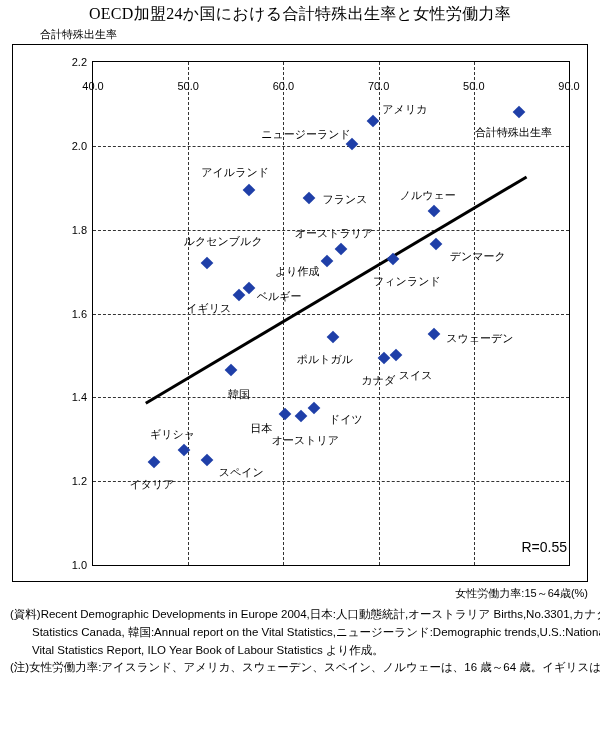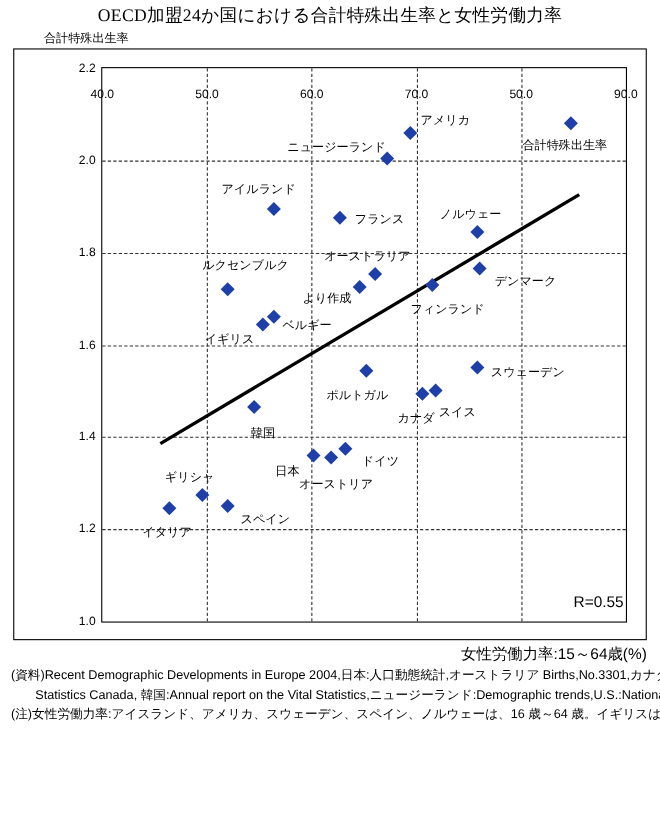--- a/index.html
+++ b/index.html
@@ -90,21 +90,21 @@
   }
   .rnote{
     position:absolute;
     font-size:14px;
     right:20px; bottom:26px;
   }
   .xaxis-label{
     position:absolute;
     left:0; top:586px; width:588px;
     text-align:right;
-    font-size:14px;
+    font-size:11px;
   }
   .footnotes{
     position:absolute;
     left:10px; top:606px;
     width:584px;
     font-size:11.5px;
     line-height:1.55;
   }
   .footnotes .ln{white-space:nowrap;}
   .indent{padding-left:22px;}
@@ -216,14 +216,15 @@
       <div class="lbl" style="left: 420.496px; top: 70.3px; transform: translate(-50%, -50%);">合計特殊出生率</div>
     </div>
   <div class="rnote">R=0.55</div>
 </div>
 
 <div class="xaxis-label">女性労働力率:15～64歳(%)</div>
 
 <div class="footnotes">
   <div class="ln">(資料)Recent Demographic Developments  in Europe 2004,日本:人口動態統計,オーストラリア Births,No.3301,カナダ:</div>
   <div class="ln indent">Statistics Canada,  韓国:Annual report on the Vital  Statistics,ニュージーランド:Demographic trends,U.S.:National</div>
+  <div class="ln indent">Vital Statistics Report,  ILO  Year Book  of Labour Statistics より作成。</div>
   <div class="ln">(注)女性労働力率:アイスランド、アメリカ、スウェーデン、スペイン、ノルウェーは、16 歳～64 歳。イギリスは 16 歳以上。</div>
 </div>
 
 </body></html>

